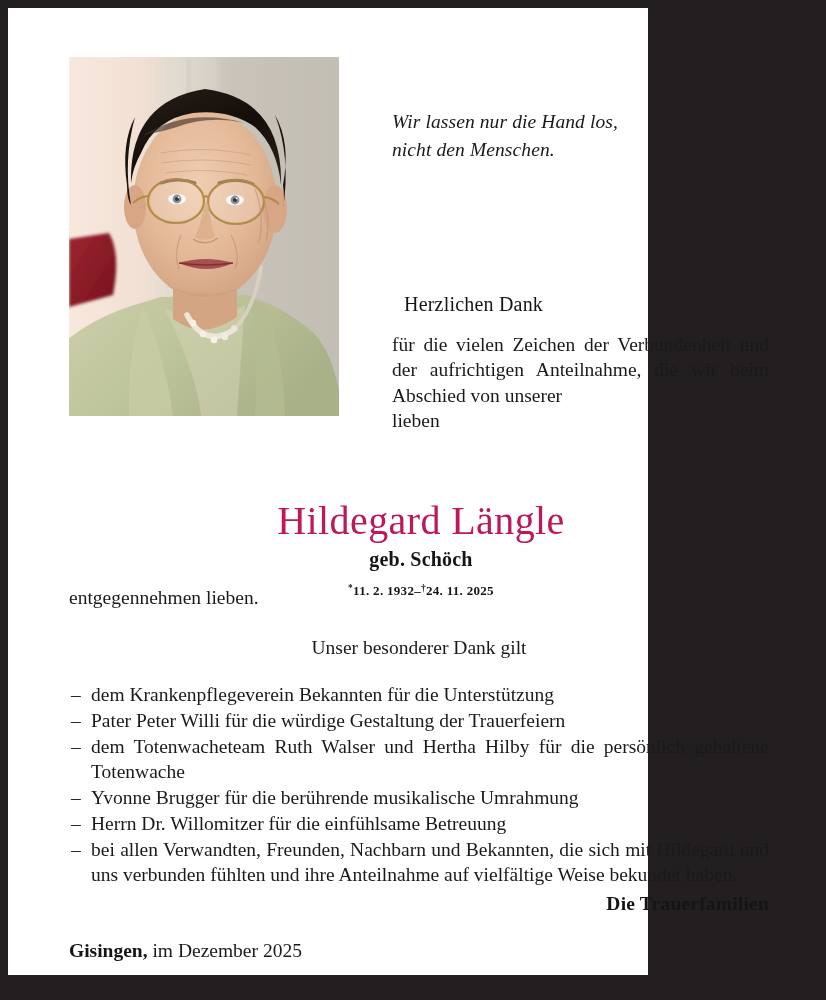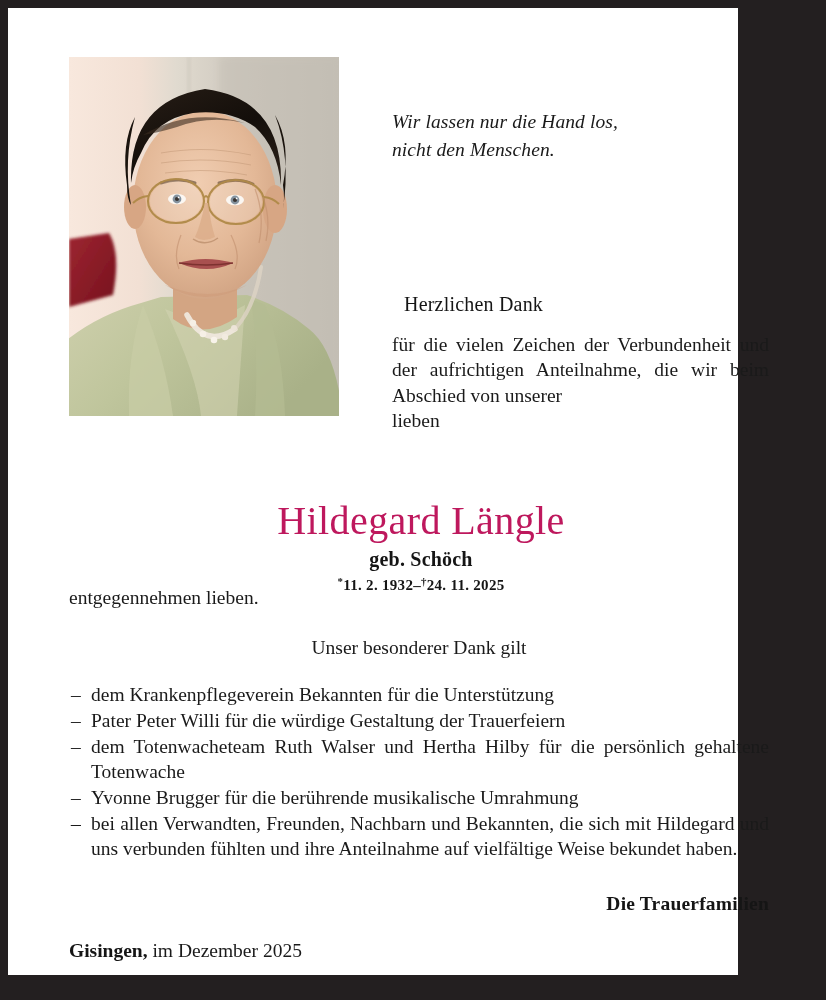--- a/index.html
+++ b/index.html
@@ -20,21 +20,21 @@
     position: absolute;
     left: 0; top: 0;
     width: 826px;
     height: 1000px;
     background: #231f20;
     box-sizing: border-box;
   }
   .notice-page {
     position: absolute;
     left: 8px;  top: 8px;
-    width: 730px;
+    width: 640px;
     height: 967px;
     background: #ffffff;
   }
 
   
   .photo-wrap {
     position: absolute;
     left: 61px;
     top: 49px;
     width: 270px;
@@ -96,22 +96,22 @@
     margin-top: 44px;
   }
   .maiden-name {
     margin-top: 6px;
     font-size: 20px;
     font-weight: bold;
     letter-spacing: 0.2px;
     color: #151515;
   }
   .life-dates {
-    margin-top: 4px;
-    font-size: 15px;
+    margin-top: 12px;
+    font-size: 13px;
     font-weight: bold;
     letter-spacing: 0.3px;
     color: #151515;
   }
   .life-dates sup { font-size: 0.72em; vertical-align: 0.45em; }
 
   
   .lower-body {
     position: absolute;
     left: 61px;
@@ -322,20 +322,21 @@
         <li>
           <span class="dash">–</span>
           <span>dem Totenwacheteam Ruth Walser und Hertha Hilby für die persönlich gehaltene Totenwache</span>
         </li>
         <li>
           <span class="dash">–</span>
           <span>Yvonne Brugger für die berührende musikalische Umrahmung</span>
         </li>
         <li>
           <span class="dash">–</span>
+          <span>Herrn Dr. Willomitzer für die einfühlsame Betreuung</span>
         </li>
         <li>
           <span class="dash">–</span>
           <span>bei allen Verwandten, Freunden, Nachbarn und Bekannten, die sich mit Hildegard und uns verbunden fühlten und ihre Anteilnahme auf vielfältige Weise bekundet haben.</span>
         </li>
       </ul>
     </div>
 
     <div class="signature">Die Trauerfamilien</div>
     <div class="place-date">

